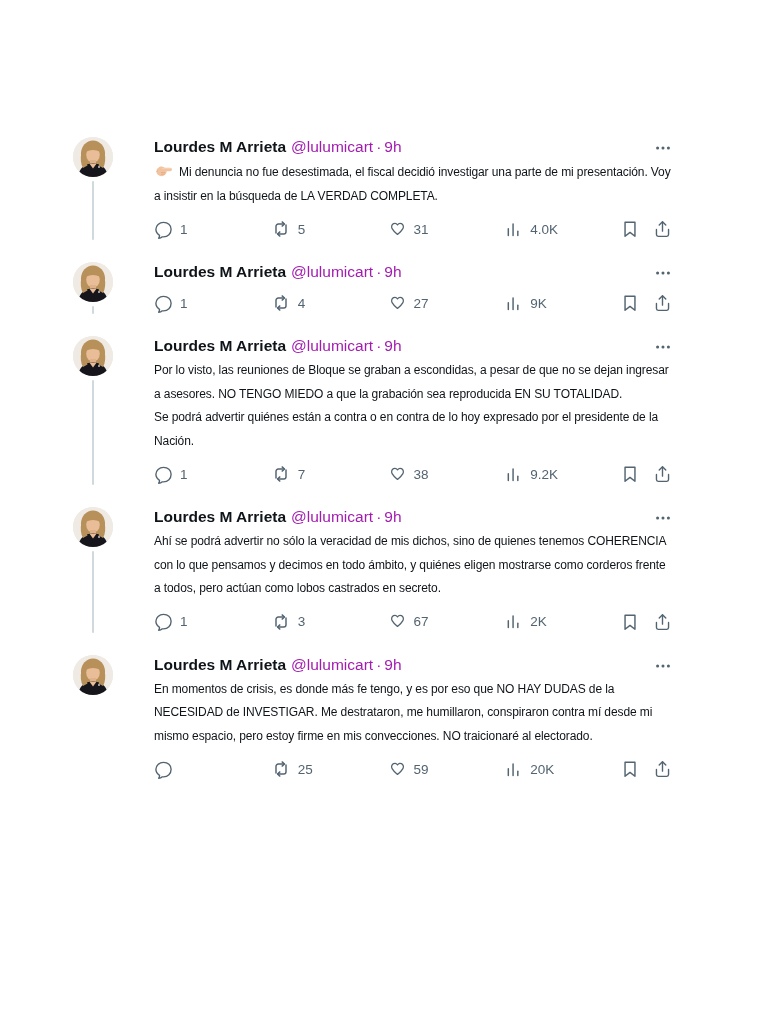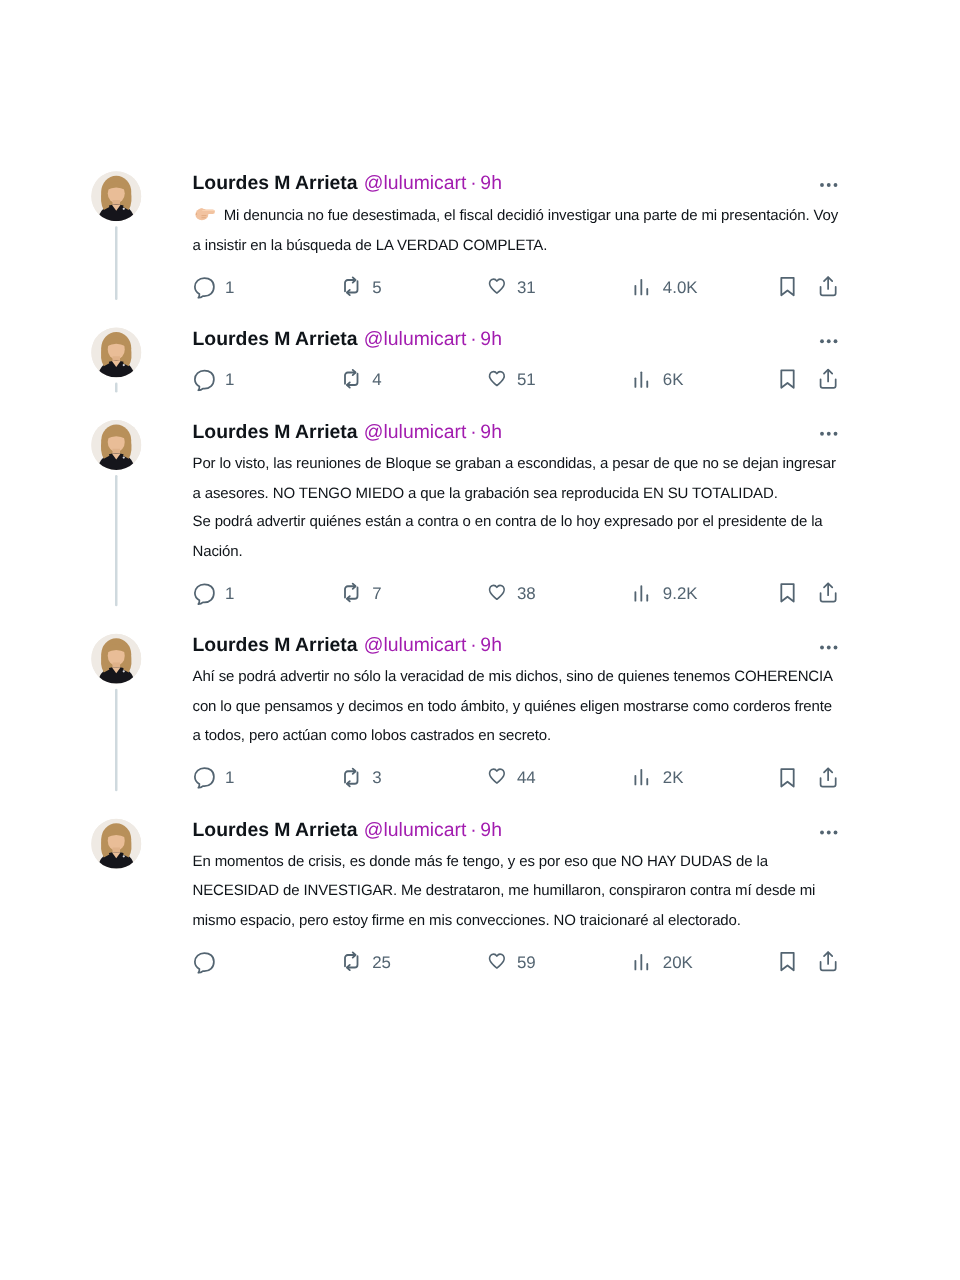--- a/index.html
+++ b/index.html
@@ -183,31 +183,31 @@
               <path d="M16.5 6.5 V14 A2.5 2.5 0 0 1 14 16.5 H7.5"></path>
               <path d="M9.7 14.2 L7.2 16.5 L9.7 18.8"></path>
             </g>
           </svg>
           <span class="count">4</span>
         </button>
         <button class="action">
           <svg width="19" height="19" viewBox="0 0 24 24">
             <path d="M12 6.2 C10.8 4.4 8.7 3.8 7 4.6 C4.7 5.7 3.9 8.5 5.2 10.9 C6.9 14.1 12 18.2 12 18.2 s5.1 -4.1 6.8 -7.3 C20.1 8.5 19.3 5.7 17 4.6 C15.3 3.8 13.2 4.4 12 6.2 Z" fill="none" stroke="#536471" stroke-width="1.6" stroke-linejoin="round"></path>
           </svg>
-          <span class="count">51</span>
+          <span class="count">27</span>
         </button>
         <button class="action">
           <svg width="19" height="19" viewBox="0 0 22 22">
             <g stroke="#536471" stroke-width="1.7" stroke-linecap="round">
               <line x1="5" y1="18" x2="5" y2="10"></line>
               <line x1="10.5" y1="18" x2="10.5" y2="4.5"></line>
               <line x1="16" y1="18" x2="16" y2="13"></line>
             </g>
           </svg>
-          <span class="count">6K</span>
+          <span class="count">9K</span>
         </button>
         <span class="right-actions">
           <button class="icon-btn">
             <svg width="18" height="20" viewBox="0 0 20 22">
               <path d="M4.5 3.5 h11 V19 l-5.5 -4.2 L4.5 19 Z" fill="none" stroke="#536471" stroke-width="1.6" stroke-linejoin="round"></path>
             </svg>
           </button>
           <button class="icon-btn">
             <svg width="19" height="20" viewBox="0 0 22 22">
               <g fill="none" stroke="#536471" stroke-width="1.6" stroke-linecap="round" stroke-linejoin="round">
@@ -364,21 +364,21 @@
               <path d="M16.5 6.5 V14 A2.5 2.5 0 0 1 14 16.5 H7.5"></path>
               <path d="M9.7 14.2 L7.2 16.5 L9.7 18.8"></path>
             </g>
           </svg>
           <span class="count">3</span>
         </button>
         <button class="action">
           <svg width="19" height="19" viewBox="0 0 24 24">
             <path d="M12 6.2 C10.8 4.4 8.7 3.8 7 4.6 C4.7 5.7 3.9 8.5 5.2 10.9 C6.9 14.1 12 18.2 12 18.2 s5.1 -4.1 6.8 -7.3 C20.1 8.5 19.3 5.7 17 4.6 C15.3 3.8 13.2 4.4 12 6.2 Z" fill="none" stroke="#536471" stroke-width="1.6" stroke-linejoin="round"></path>
           </svg>
-          <span class="count">44</span>
+          <span class="count">67</span>
         </button>
         <button class="action">
           <svg width="19" height="19" viewBox="0 0 22 22">
             <g stroke="#536471" stroke-width="1.7" stroke-linecap="round">
               <line x1="5" y1="18" x2="5" y2="10"></line>
               <line x1="10.5" y1="18" x2="10.5" y2="4.5"></line>
               <line x1="16" y1="18" x2="16" y2="13"></line>
             </g>
           </svg>
           <span class="count">2K</span>

